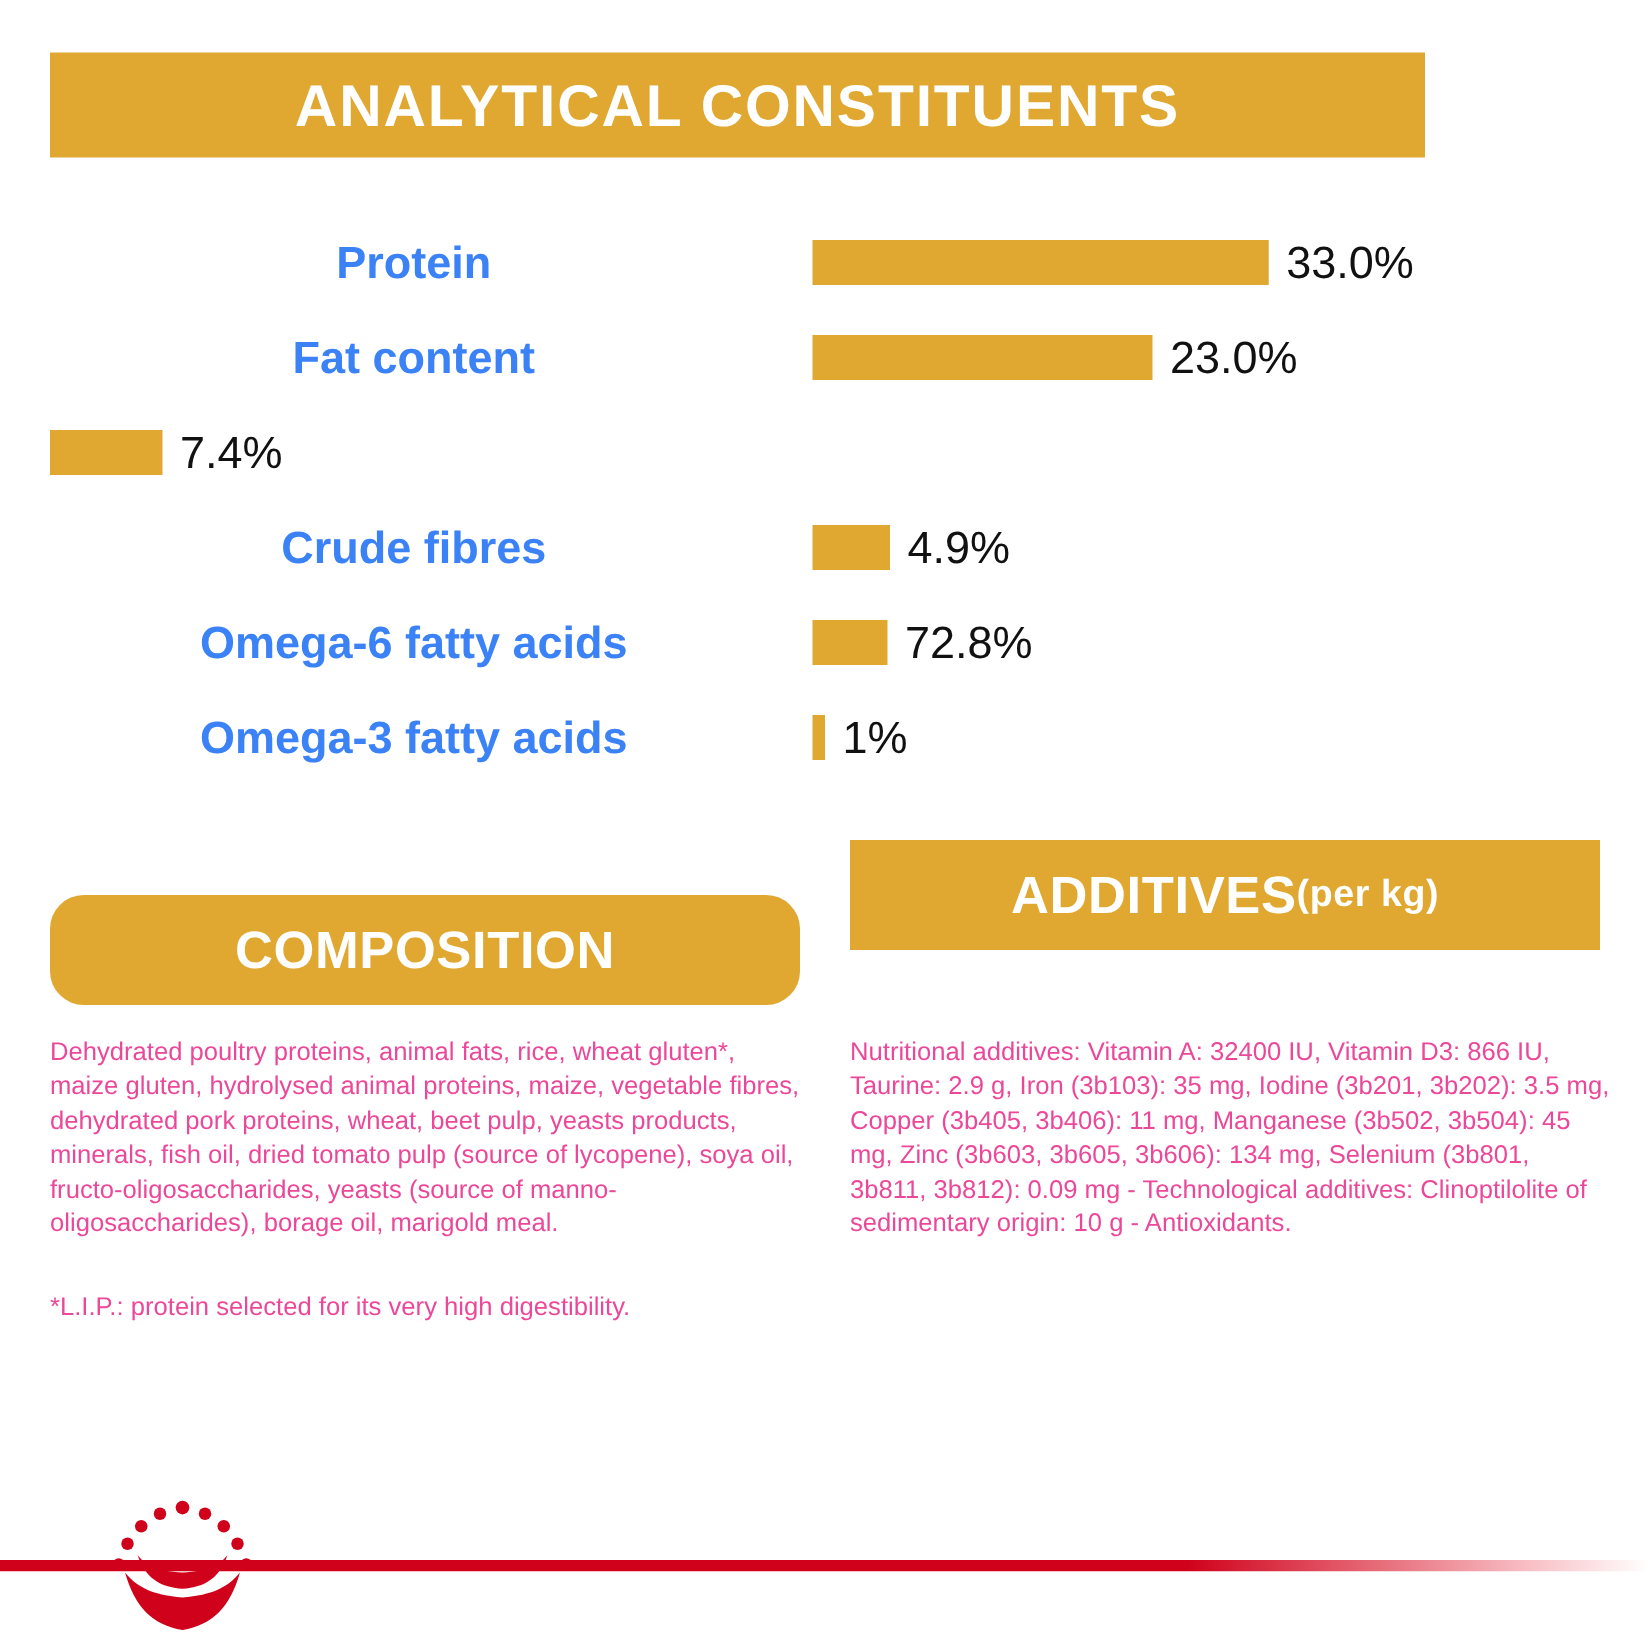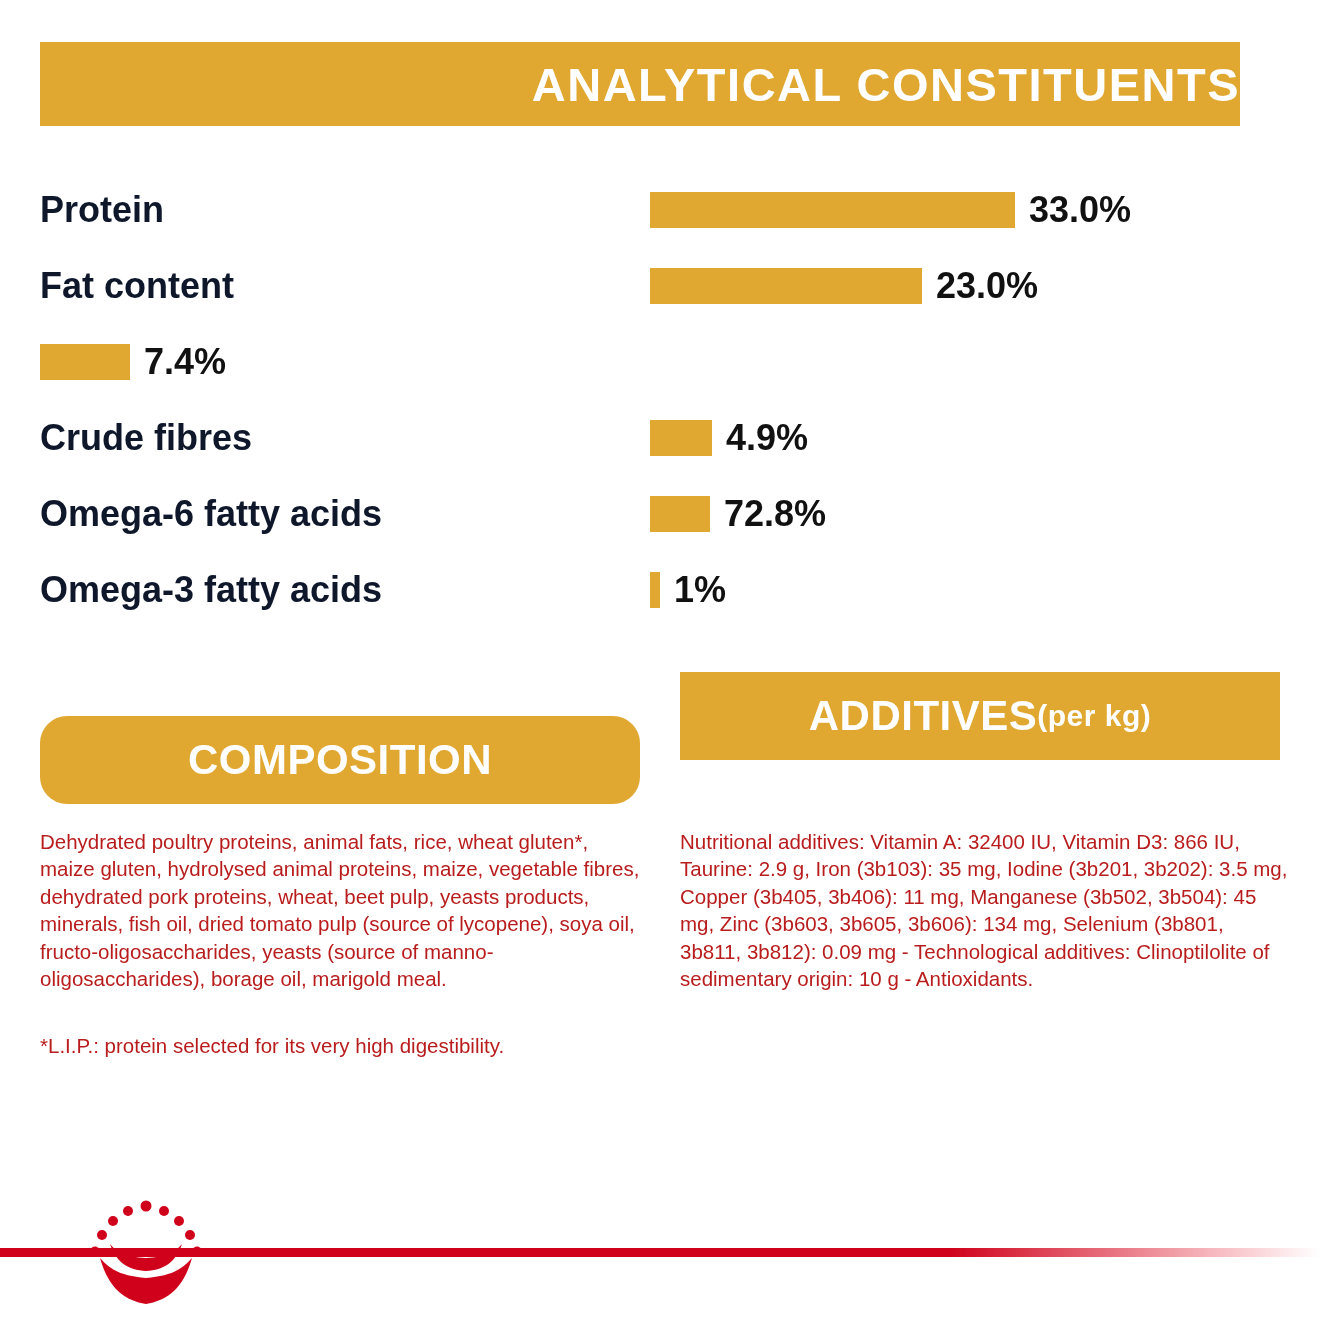--- a/index.html
+++ b/index.html
@@ -24,61 +24,60 @@
     display: flex;
     align-items: center;
     justify-content: center;
     font-weight: bold;
   }
 
   #analytical-header {
     position: absolute;
     left: 40px;
     top: 42px;
-    width: 1200px;
+    width: 1100px;
     height: 84px;
     font-size: 47px;
     letter-spacing: 1.5px;
-    justify-content: flex-end;
   }
 
   
   #chart {
     position: absolute;
     left: 40px;
     top: 172px;
     width: 1240px;
     height: 470px;
   }
   .chart-row {
     display: flex;
     align-items: center;
     height: 76px;
   }
   .chart-label {
     width: 610px;
-    text-align: left;
+    text-align: center;
     font-size: 36px;
     font-weight: bold;
-    color: #0f172a;
+    color: #3b82f6;
     padding-right: 28px;
     white-space: nowrap;
   }
   .chart-bar-wrap {
     display: flex;
     align-items: center;
     flex: 1;
   }
   .chart-bar {
     height: 36px;
     background: #e1a831;
   }
   .chart-value {
     font-size: 36px;
-    font-weight: bold;
+    font-weight: normal;
     color: #111111;
     padding-left: 14px;
     white-space: nowrap;
   }
 
   
   #composition-header {
     position: absolute;
     left: 40px;
     top: 716px;
@@ -99,21 +98,21 @@
   }
   #additives-header .sub {
     font-size: 30px;
     font-weight: bold;
   }
 
   .body-text {
     position: absolute;
     font-size: 20.5px;
     line-height: 1.34;
-    color: #b91c1c;
+    color: #ec4899;
   }
   #composition-text { left: 40px; top: 828px; width: 600px; }
   #composition-note { left: 40px; top: 1032px; width: 600px; }
   #additives-text   { left: 680px; top: 828px; width: 610px; }
 
   
   #footer-rule {
     position: absolute;
     left: 0;
     top: 1248px;

